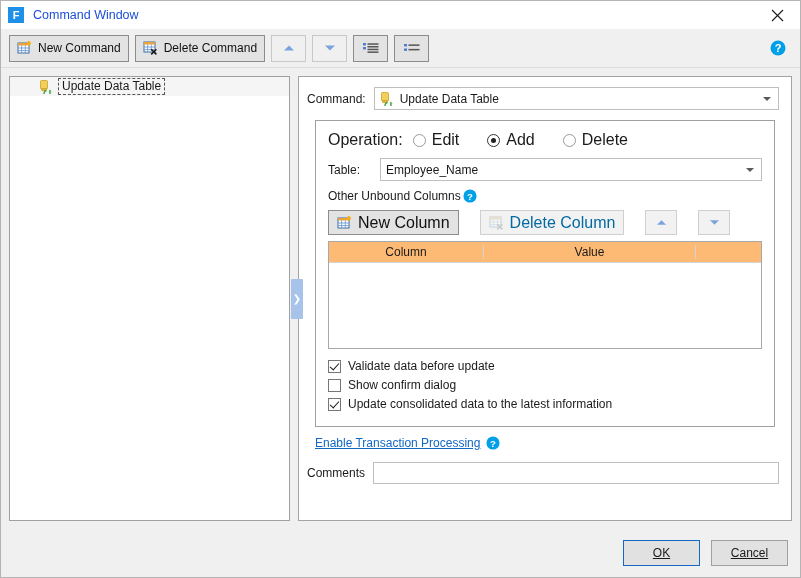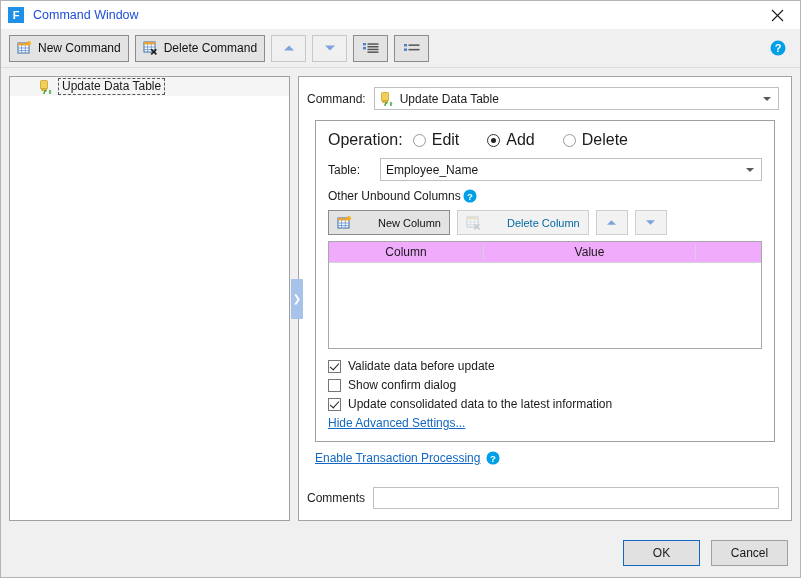--- a/index.html
+++ b/index.html
@@ -272,43 +272,42 @@
 
   .colbuttons { display: flex; align-items: center; margin-bottom: 6px; }
   .cbtn {
     height: 25px;
     border: 1px solid #8c8c8c;
     background: #e3e3e3;
     box-sizing: border-box;
     display: flex;
     align-items: center;
     padding: 0 8px;
-    font-size: 11px;
-    margin-right: 7px;
+    font-size: 16px;
+    margin-right: 21px;
     cursor: default;
     user-select: none;
     color: #111;
-    gap: 20px;
   }
   .cbtn.disabled { color: #0369a1; background: #f2f2f2; border-color: #cfcfcf; }
   .cbtn .lbl { margin-left: 5px; white-space: nowrap; }
   .cbtn.icononly { width: 32px; padding: 0; justify-content: center; }
 
   .grid {
     border: 1px solid #a8a8a8;
     background: #ffffff;
     height: 108px;
     box-sizing: border-box;
     margin-bottom: 10px;
     overflow: hidden;
   }
   .grid-head {
     display: flex;
     height: 21px;
-    background: #f0abfc;
+    background: #fdba74;
     border-bottom: 1px solid #d4d4d4;
     box-sizing: border-box;
     align-items: center;
   }
   .grid-head .gh {
     font-size: 12px;
     display: flex;
     align-items: center;
     justify-content: center;
     border-right: 1px solid #d4d4d4;
@@ -357,21 +356,21 @@
 
   .row-transaction {
     display: flex;
     margin: 9px 0 0 8px;
   }
   .row-transaction .help-icon { margin-left: 6px; }
 
   .row-comments {
     display: flex;
     align-items: center;
-    margin-top: 22px;
+    margin-top: 12px;
   }
   .row-comments .clabel { font-size: 12px; margin-right: 8px; }
   .textbox {
     flex: 1 1 auto;
     height: 22px;
     border: 1px solid #bfbfbf;
     background: #ffffff;
     box-sizing: border-box;
     font-family: "Liberation Sans", sans-serif;
     font-size: 12px;
@@ -399,20 +398,21 @@
     background: #e1e1e1;
     font-size: 12px;
     display: flex;
     align-items: center;
     justify-content: center;
     margin-left: 11px;
     box-sizing: border-box;
     cursor: default;
     color: #1a1a1a;
     user-select: none;
+    text-decoration: underline;
   }
   .fbtn.primary { border: 1.5px solid #1268c3; background: #e1e1e1; }
 
   
   .icon { display: block; flex: 0 0 auto; }
 </style>
 </head>
 <body>
 
 <div class="window">
@@ -640,23 +640,20 @@
         <div class="chk-row">
           <span class="chkbox"></span>
           <span>Show confirm dialog</span>
         </div>
 
         <div class="chk-row">
           <span class="chkbox checked"></span>
           <span>Update consolidated data to the latest information</span>
         </div>
 
-        <div class="row-advanced">
-          <span class="link">Hide Advanced Settings...</span>
-        </div>
       </div>
 
       <div class="row-transaction">
         <span class="link">Enable Transaction Processing</span>
         <svg class="help-icon" width="14" height="14" viewBox="0 0 16 16">
           <circle cx="8" cy="8" r="7.5" fill="#00a0e9"></circle>
           <text x="8" y="12" font-family="Liberation Sans, sans-serif" font-size="11" font-weight="bold" fill="#ffffff" text-anchor="middle">?</text>
         </svg>
       </div>
 

